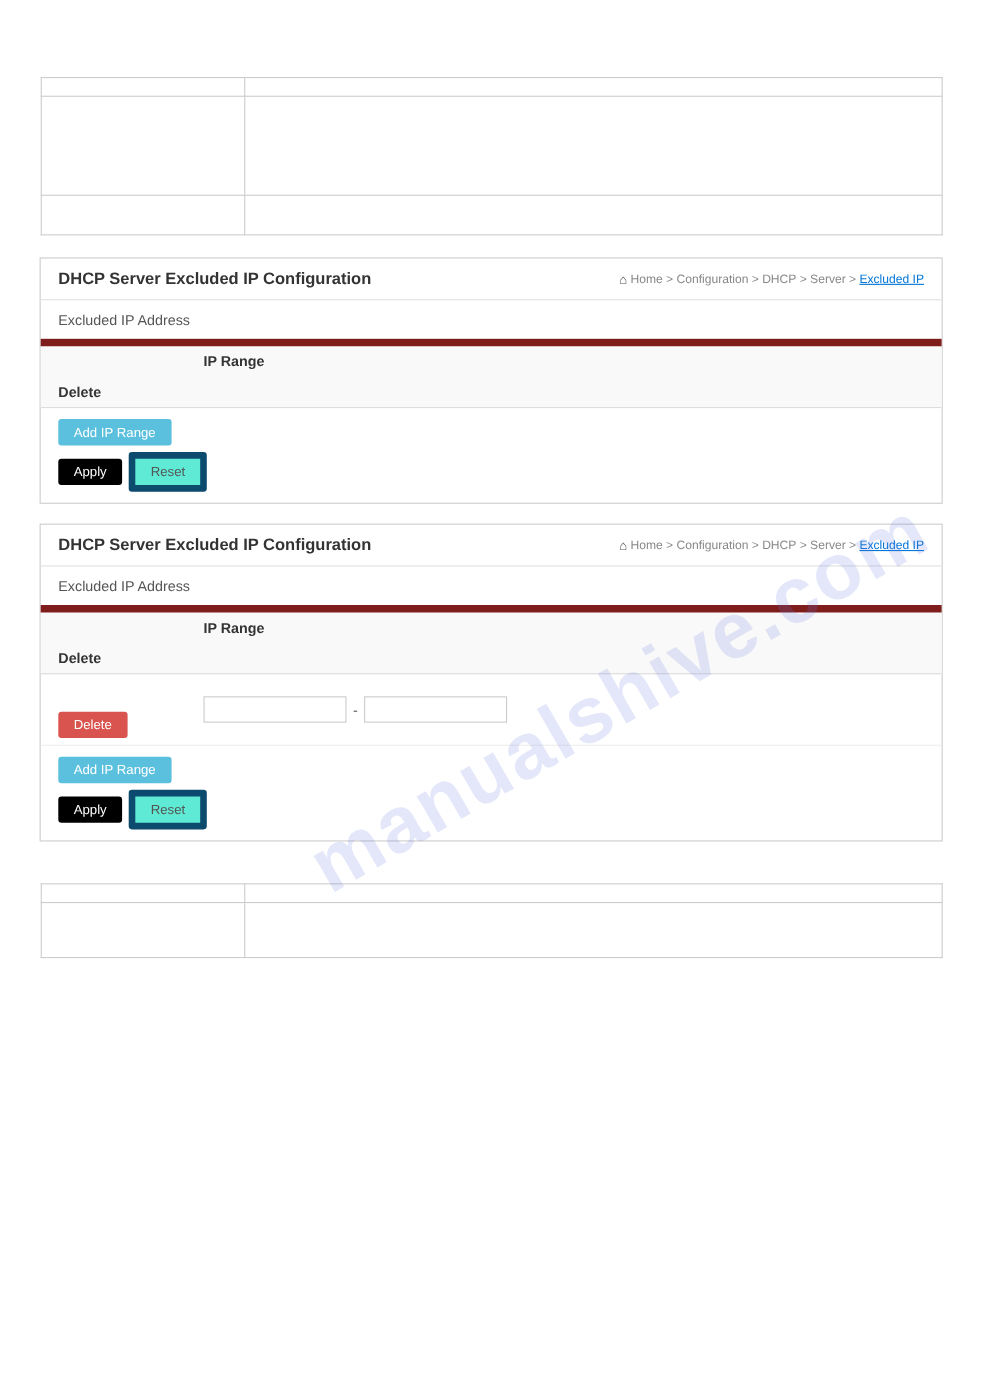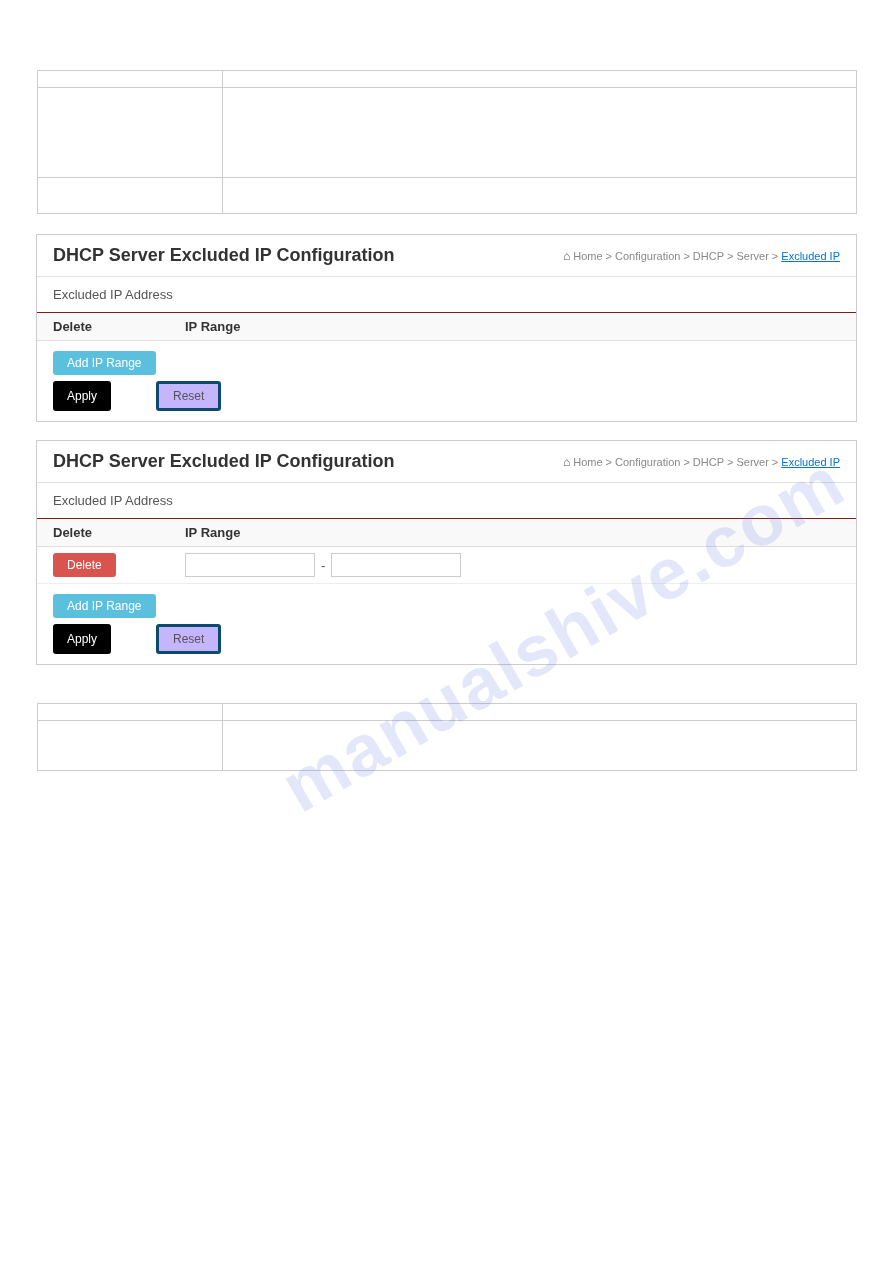--- a/index.html
+++ b/index.html
@@ -73,21 +73,21 @@
 
     .panel-header {
       display: flex;
       align-items: center;
       justify-content: space-between;
       padding: 10px 16px;
       border-bottom: 1px solid #e0e0e0;
     }
 
     .panel-title {
-      font-size: 18px;
+      font-size: 15px;
       font-weight: bold;
       color: #333;
     }
 
     .breadcrumb {
       font-size: 11px;
       color: #666;
       display: flex;
       align-items: center;
       gap: 3px;
@@ -104,32 +104,32 @@
 
     .breadcrumb .current {
       color: #0275d8;
       text-decoration: underline;
     }
 
     .section-label {
       padding: 10px 16px;
       font-size: 13px;
       color: #555;
-      border-bottom: 1px solid #7f1d1d;
+      border-bottom: 7px solid #7f1d1d;
     }
 
     .table-header-row {
       display: flex;
       padding: 6px 16px;
       border-bottom: 1px solid #ddd;
       background: #f9f9f9;
       font-weight: bold;
       font-size: 13px;
     }
-    .col-delete { width: 132px; }
+    .col-delete { width: 132px; margin-top: 28px; }
     .col-ip-range { flex: 1; }
 
     .table-data-row {
       display: flex;
       padding: 6px 16px;
       border-bottom: 1px solid #eee;
       align-items: center;
     }
 
     .btn {
@@ -146,41 +146,41 @@
       background: #5bc0de;
       color: #fff;
     }
 
     .btn-orange {
       background: #000000;
       color: #fff;
     }
 
     .btn-white-outline {
-      background: #c4b5fd;
+      background: #5eead4;
       color: #555;
-      border: 3px solid #0c4a6e;
-      margin-left: 39px;
+      border: 6px solid #0c4a6e;
     }
 
     .btn-delete {
       background: #d9534f;
       color: #fff;
     }
 
     .panel-footer {
       padding: 10px 16px;
       display: flex;
       flex-direction: column;
       gap: 6px;
     }
 
     .footer-row {
       display: flex;
       gap: 6px;
+      align-items: center;
     }
 
     .ip-input {
       border: 1px solid #ccc;
       padding: 4px 6px;
       font-size: 12px;
       width: 130px;
     }
 
     .ip-separator {

